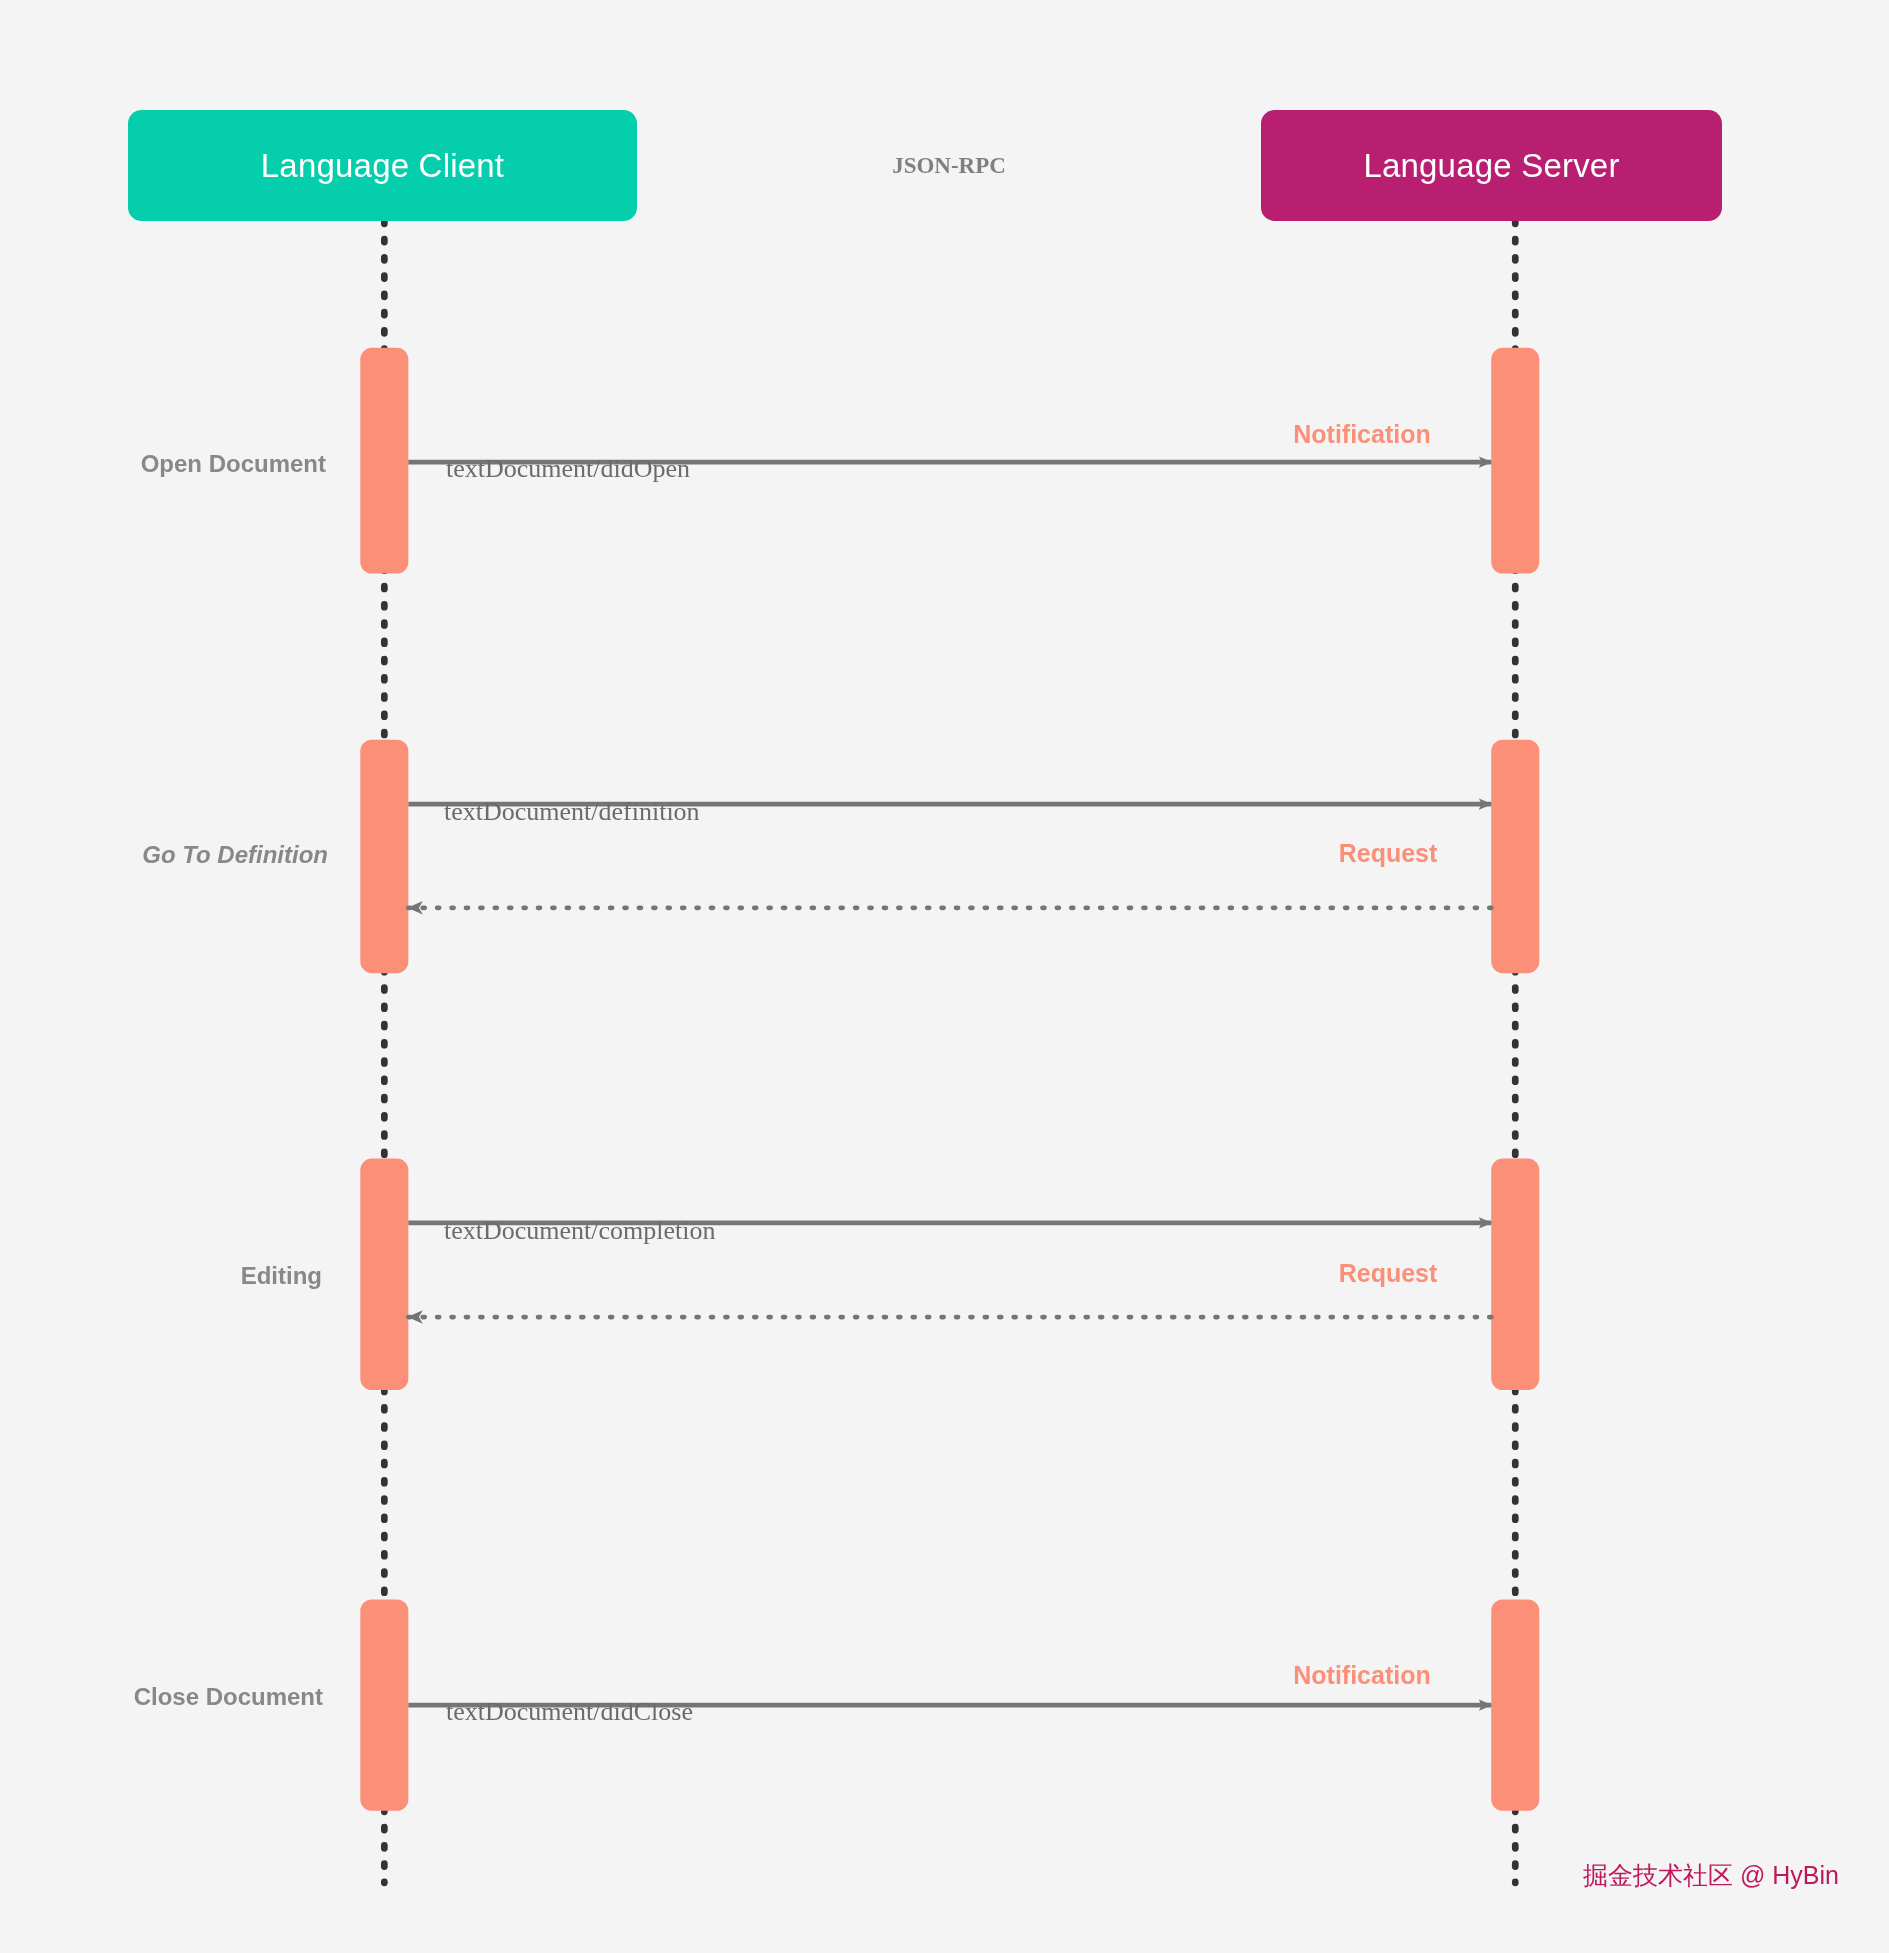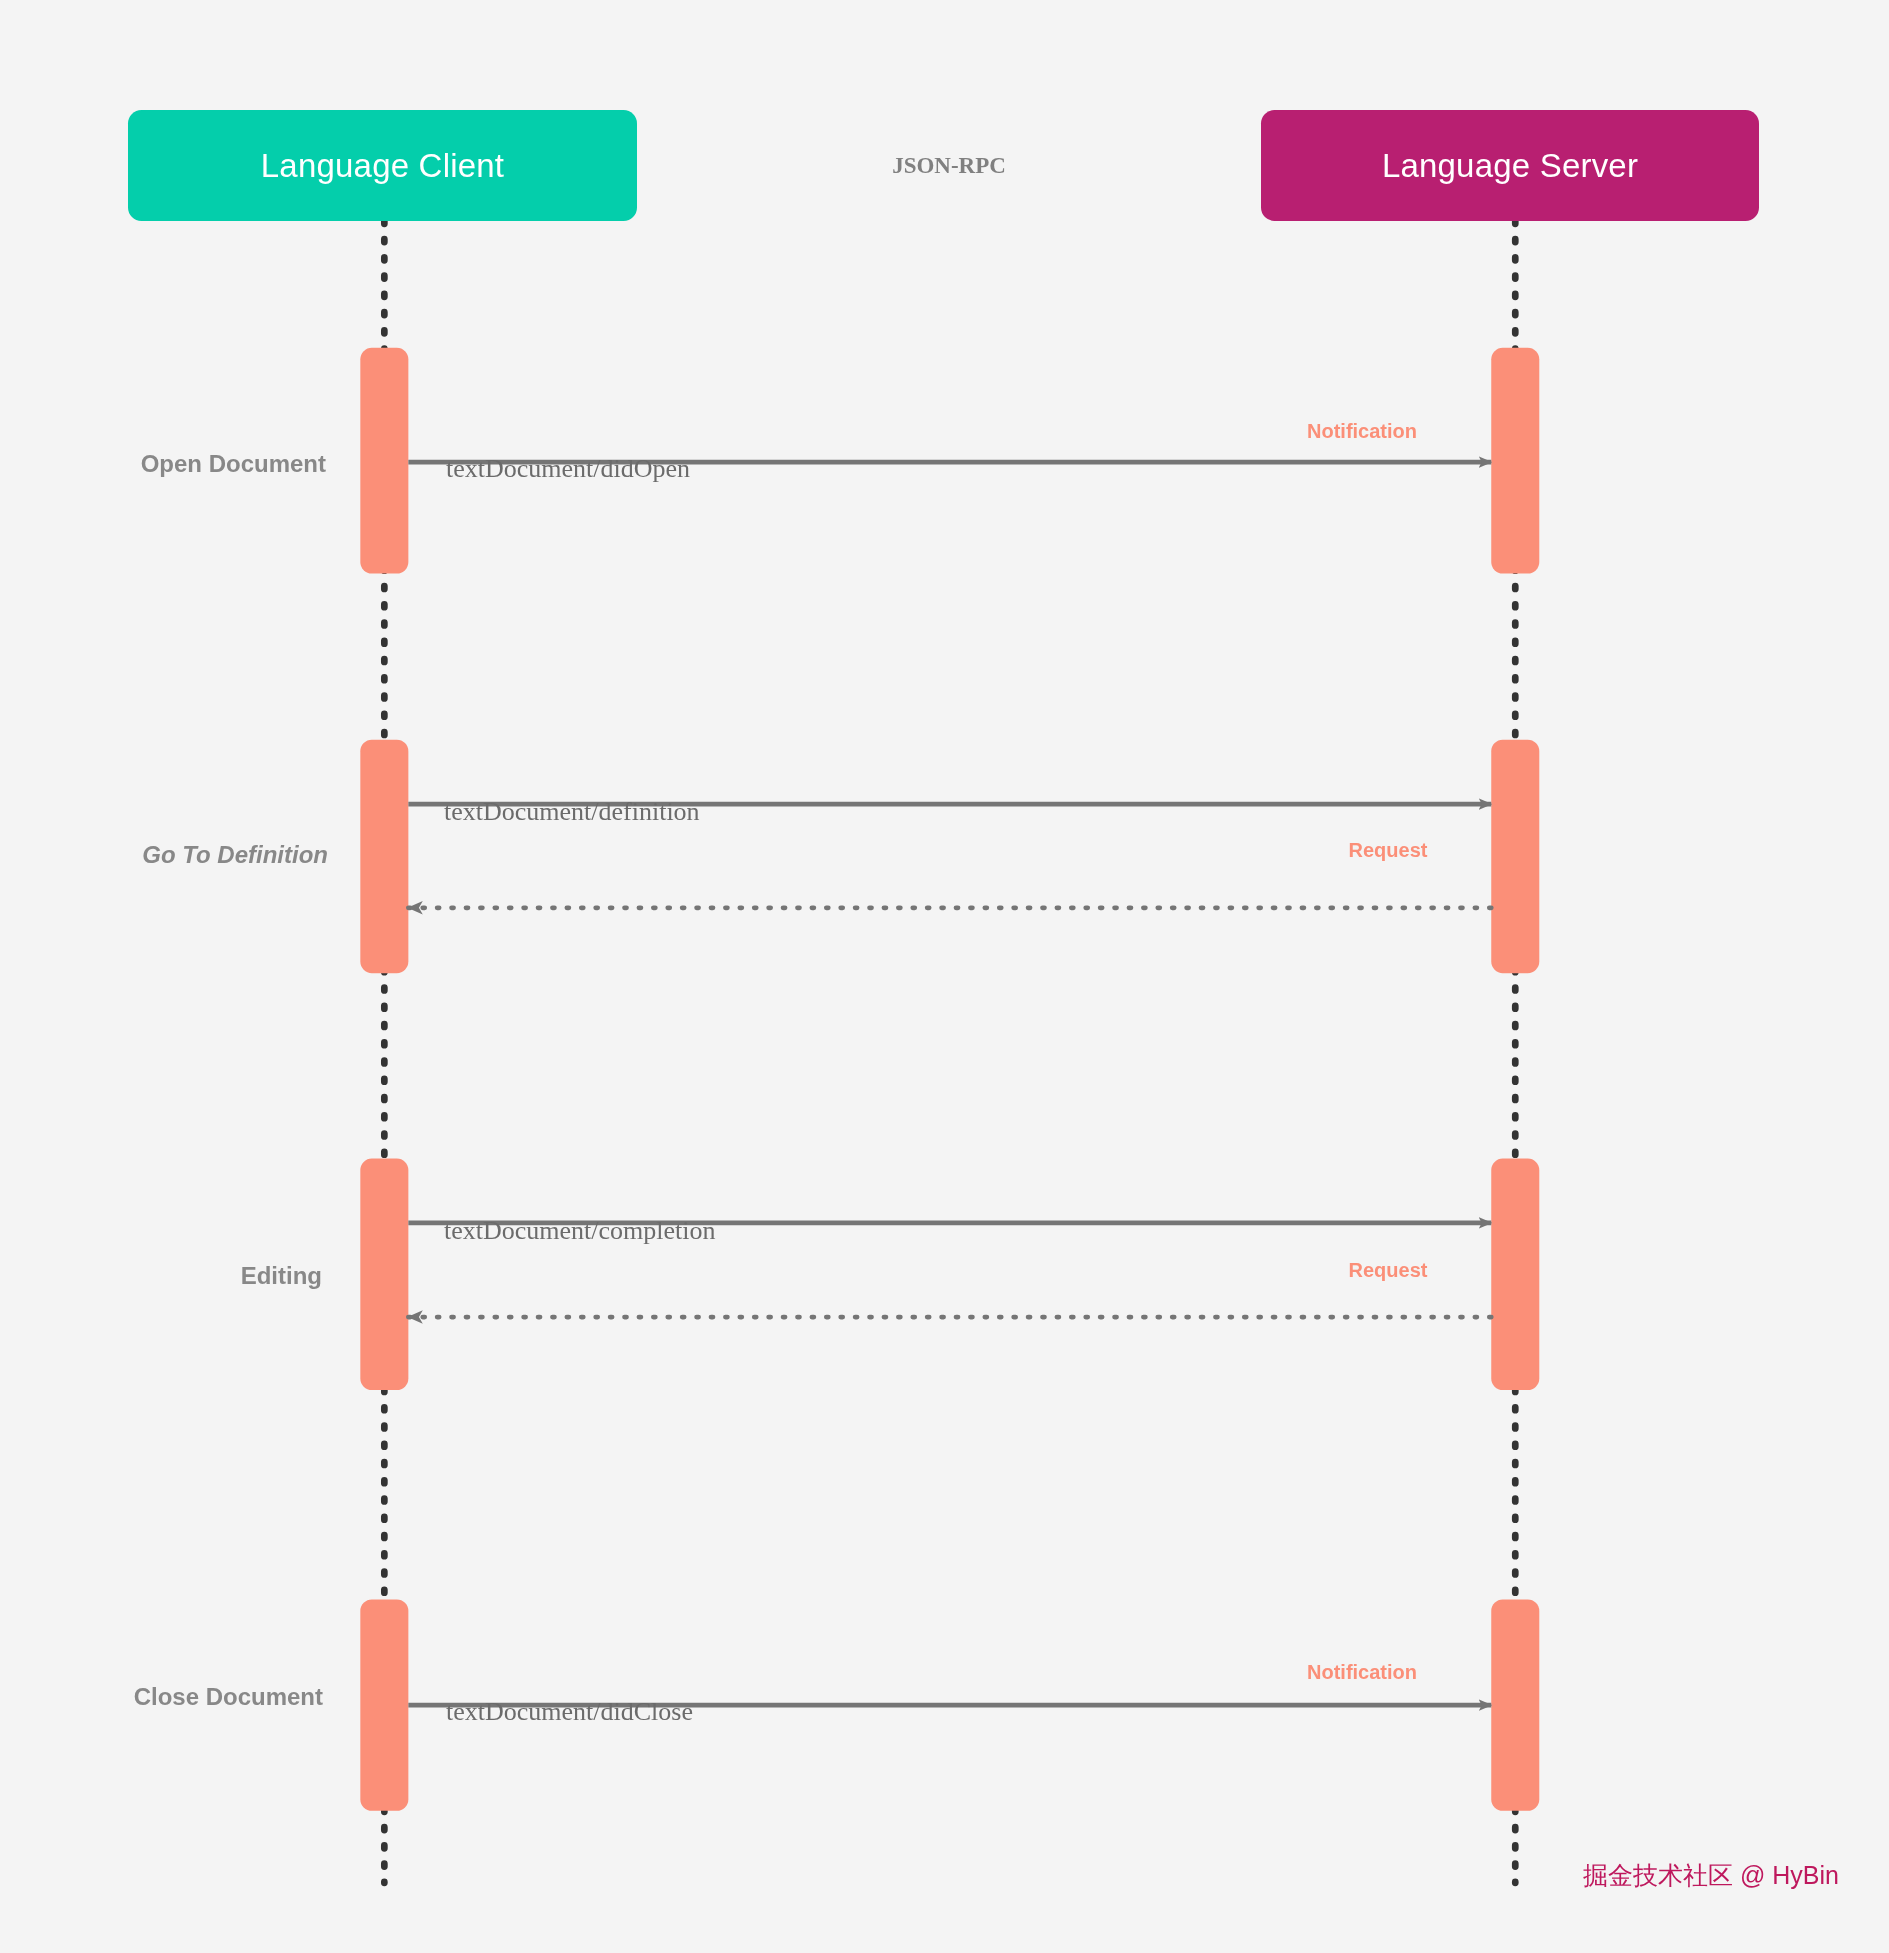--- a/index.html
+++ b/index.html
@@ -61,21 +61,21 @@
     position: absolute;
     color: #6b6b6b;
     font-size: 26px;
     font-family: "Liberation Serif", serif;
     white-space: nowrap;
     margin-top: 36px;
   }
   .kind-label {
     position: absolute;
     color: #fb8f78;
-    font-size: 20px;
+    font-size: 25px;
     font-weight: bold;
     font-family: "Liberation Sans", sans-serif;
     white-space: nowrap;
     transform: translateX(-50%);
   }
   .watermark {
     position: absolute;
     color: #be185d;
     font-size: 25px;
     font-family: "Liberation Sans", sans-serif;
@@ -117,21 +117,21 @@
         <line x1="425" y1="1273" x2="1552" y2="1273" stroke="#757575" stroke-width="5" marker-end="url(#arrow-solid)"></line>
         <line x1="1552" y1="1371" x2="425" y2="1371" stroke="#757575" stroke-width="5" marker-end="url(#arrow-open)" stroke-dasharray="2,13" stroke-linecap="round"></line>
         <line x1="425" y1="1775" x2="1552" y2="1775" stroke="#757575" stroke-width="5" marker-end="url(#arrow-solid)"></line>
       </g>
   </svg>
 
   <div id="actor-boxes">
       <div class="actor-box" style="left: 128px; top: 110px; width: 509px; height: 111px; background: rgb(4, 206, 171);">
         <span class="actor-label">Language Client</span>
       </div>
-      <div class="actor-box" style="left: 1261px; top: 110px; width: 498px; height: 111px; background: rgb(184, 31, 113);">
+      <div class="actor-box" style="left: 1261px; top: 110px; width: 461px; height: 111px; background: rgb(184, 31, 113);">
         <span class="actor-label">Language Server</span>
       </div>
     </div>
 
   <div class="protocol-label" style="left: 805px; top: 153px; width: 288px;">JSON-RPC</div>
 
   <div id="step-labels">
       <div class="step-label" style="left: 0px; width: 326px; top: 464px;">Open Document</div>
       <div class="step-label" style="left: 7px; width: 321px; top: 855px; font-style: italic;">Go To Definition</div>
       <div class="step-label" style="left: 0px; width: 322px; top: 1276px;">Editing</div>

